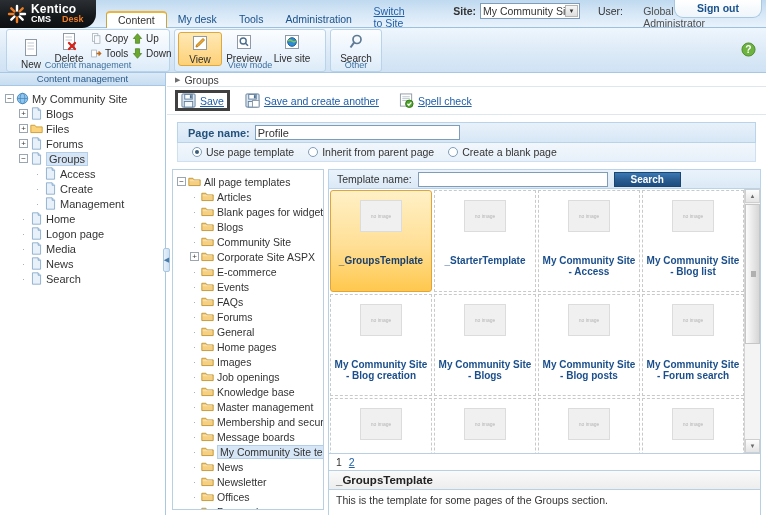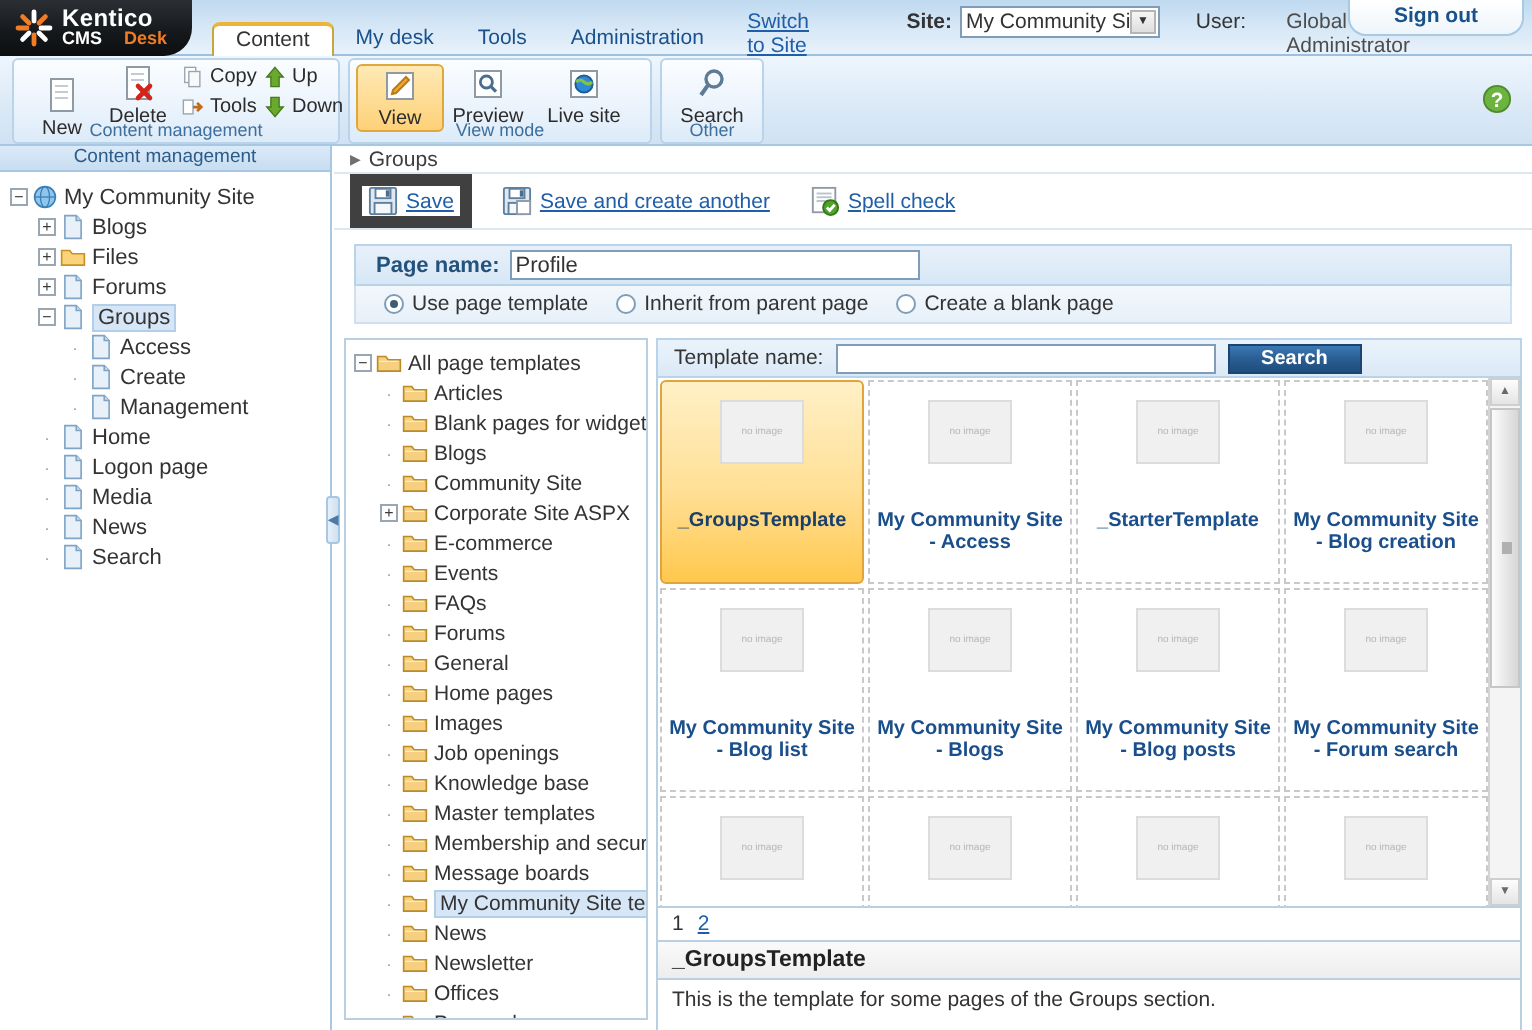--- a/index.html
+++ b/index.html
@@ -156,21 +156,21 @@
   .actionbar {
     height: 28px; border-bottom: 1px solid #dfe7ee;
     display: flex; align-items: center; padding-left: 8px; gap: 0px;
     background: #ffffff;
   }
   .act {
     display: flex; align-items: center; gap: 4px; cursor: pointer;
     font-size: 10.5px; color: #1f5ea8; padding: 2px 5px;
   }
   .act span.lbl { text-decoration: underline; }
-  .act.highlight { border: 6px solid #404040; padding: 0px 3px; }
+  .act.highlight { border: 3px solid #404040; padding: 0px 3px; }
 
   .pagename-row {
     margin: 7px 10px 0 10px; height: 21px;
     background: linear-gradient(to bottom,#e8f1fa,#d7e7f6);
     border: 1px solid #b9d3ea;
     display: flex; align-items: center; padding-left: 10px; gap: 5px;
   }
   .pagename-row .lbl { font-weight: bold; font-size: 11px; color: #23527c; }
   .pagename-row input {
     width: 205px; height: 15px; border: 1px solid #7f9db9; font-size: 11px;
@@ -738,21 +738,21 @@
               <path d="M2 7 L13.5 7" stroke="#ffffff" stroke-width=".8" opacity=".6"></path>
             </svg>
             <span class="tlabel">Knowledge base</span>
           </div>
           <div class="tpl-node" style="padding-left:13px">
             <span class="tdots">·</span>
             <svg class="ticon" viewBox="0 0 16 16">
               <path d="M1 4 L6 4 L7.5 6 L15 6 L15 13 L1 13 Z" fill="#f6cf80" stroke="#b98c26"></path>
               <path d="M2 7 L13.5 7" stroke="#ffffff" stroke-width=".8" opacity=".6"></path>
             </svg>
-            <span class="tlabel">Master templates</span>
+            <span class="tlabel">Master management</span>
           </div>
           <div class="tpl-node" style="padding-left:13px">
             <span class="tdots">·</span>
             <svg class="ticon" viewBox="0 0 16 16">
               <path d="M1 4 L6 4 L7.5 6 L15 6 L15 13 L1 13 Z" fill="#f6cf80" stroke="#b98c26"></path>
               <path d="M2 7 L13.5 7" stroke="#ffffff" stroke-width=".8" opacity=".6"></path>
             </svg>
             <span class="tlabel">Membership and security</span>
           </div>
           <div class="tpl-node" style="padding-left:13px">
@@ -814,33 +814,33 @@
       </div>
 
       <div class="tpl-grid-wrap">
         <div class="tpl-grid" id="template-grid">
             <div class="tpl-cell selected">
               <div class="noimg">no image</div>
               <div class="tpl-name">_GroupsTemplate</div>
             </div>
             <div class="tpl-cell">
               <div class="noimg">no image</div>
+              <div class="tpl-name">_StarterTemplate</div>
+            </div>
+            <div class="tpl-cell">
+              <div class="noimg">no image</div>
               <div class="tpl-name">My Community Site - Access</div>
             </div>
             <div class="tpl-cell">
               <div class="noimg">no image</div>
-              <div class="tpl-name">_StarterTemplate</div>
+              <div class="tpl-name">My Community Site - Blog list</div>
             </div>
             <div class="tpl-cell">
               <div class="noimg">no image</div>
               <div class="tpl-name">My Community Site - Blog creation</div>
-            </div>
-            <div class="tpl-cell">
-              <div class="noimg">no image</div>
-              <div class="tpl-name">My Community Site - Blog list</div>
             </div>
             <div class="tpl-cell">
               <div class="noimg">no image</div>
               <div class="tpl-name">My Community Site - Blogs</div>
             </div>
             <div class="tpl-cell">
               <div class="noimg">no image</div>
               <div class="tpl-name">My Community Site - Blog posts</div>
             </div>
             <div class="tpl-cell">

